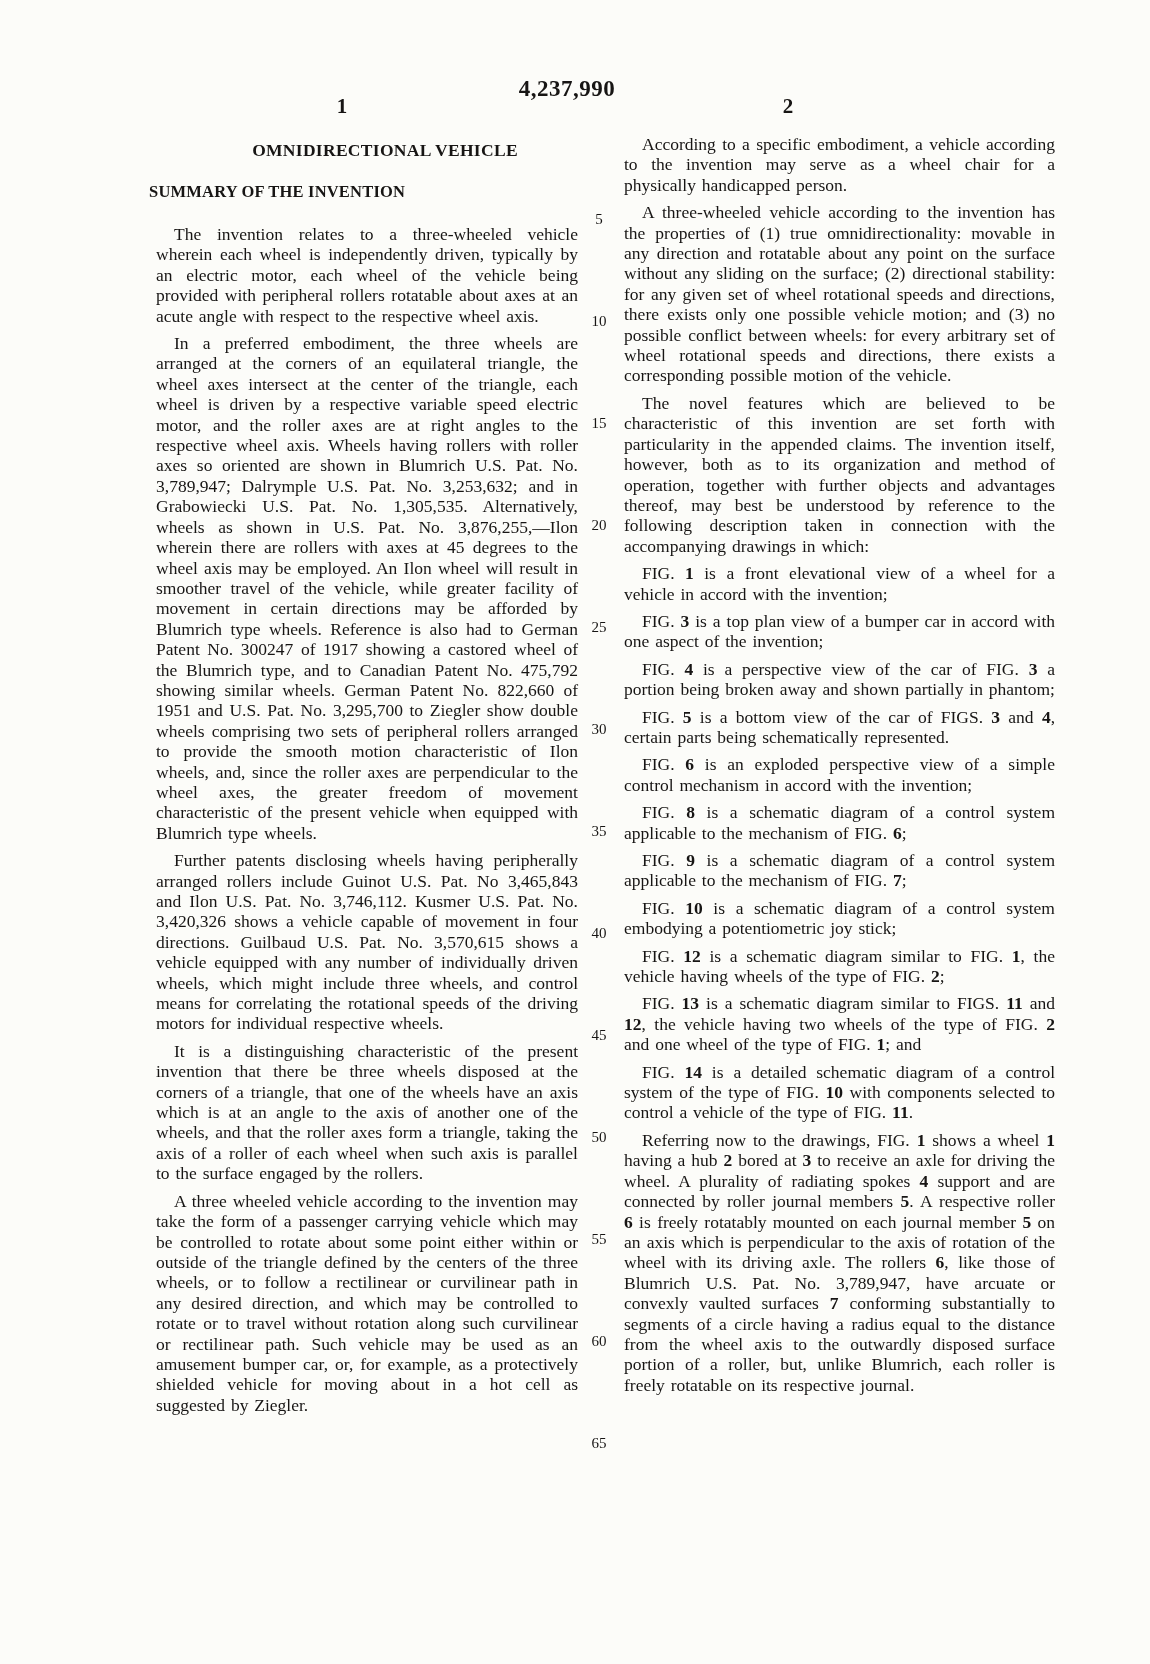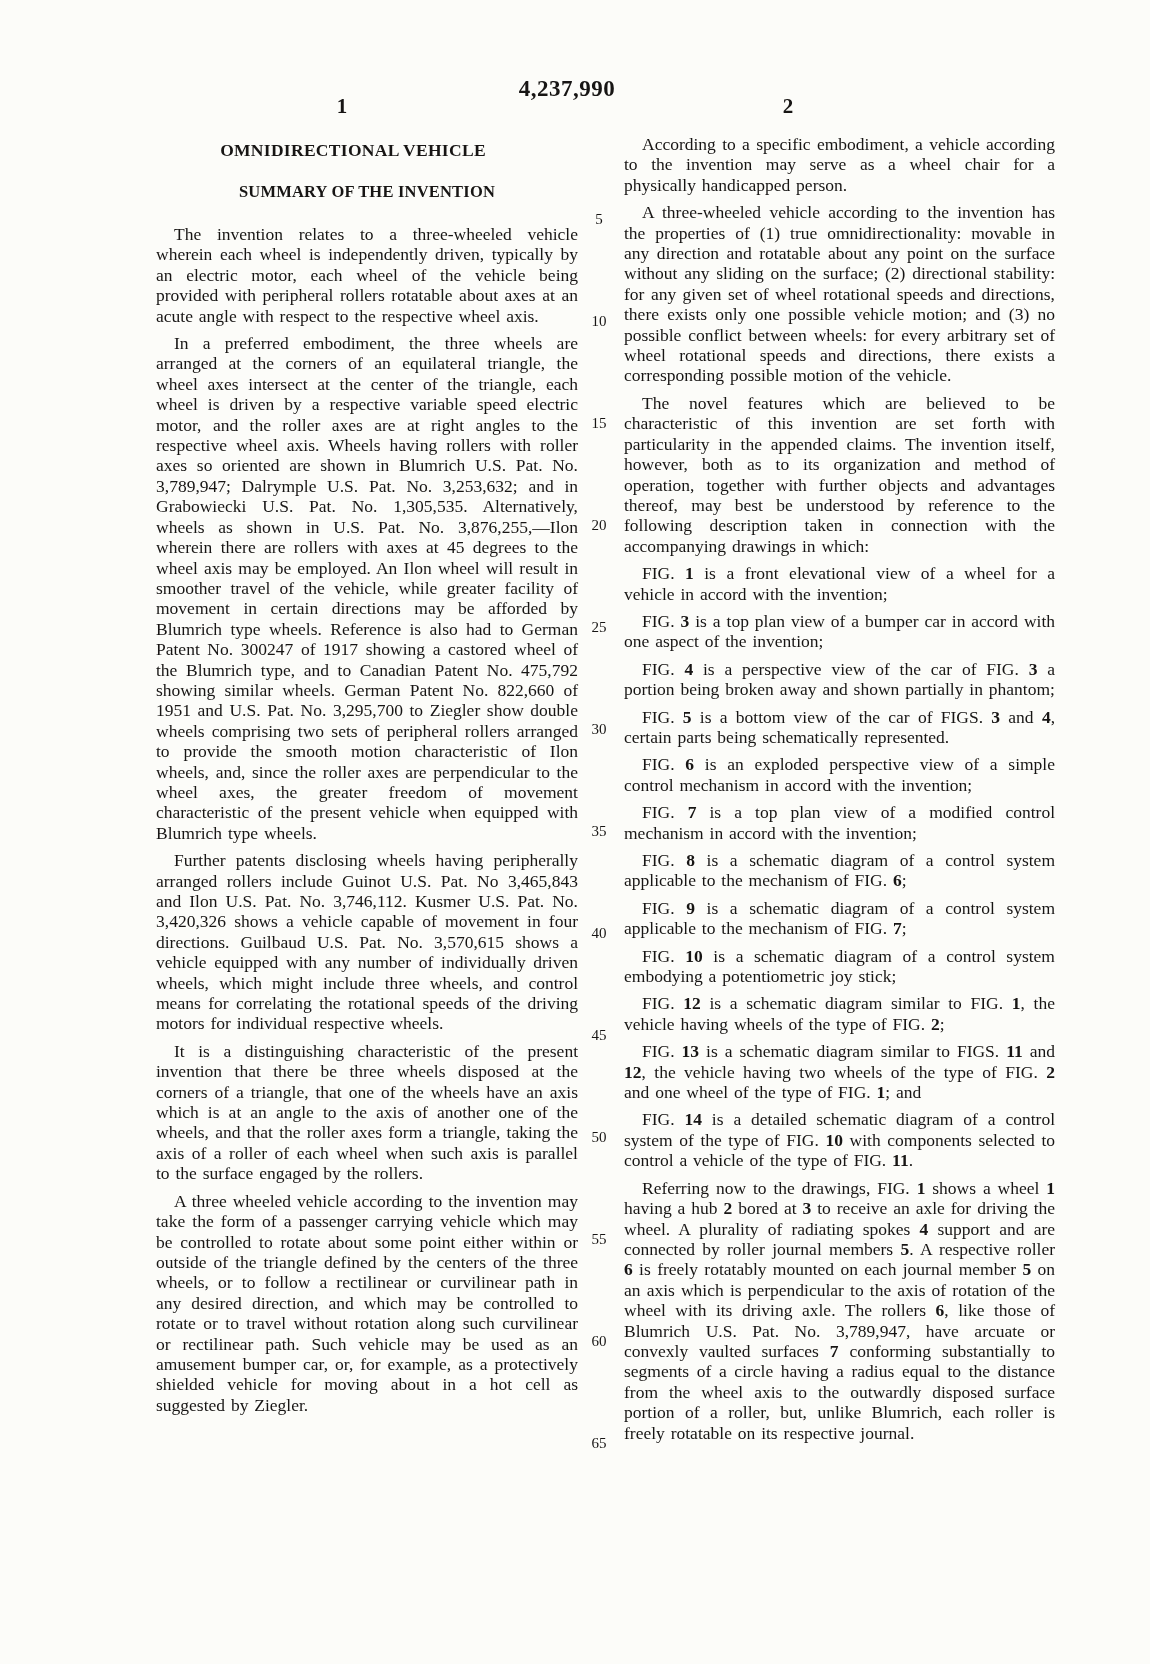--- a/index.html
+++ b/index.html
@@ -25,30 +25,29 @@
     top:94px;
     width:30px;
     text-align:center;
     font-size:21px;
     font-weight:bold;
   }
   .col-numeral.left  { left:327px; }
   .col-numeral.right { left:773px; }
   .doc-title {
     position:absolute;
-    left:135px; top:140px; width:436px;
+    left:167px; top:140px; width:436px;
     text-align:center;
     font-size:17.5px;
     font-weight:bold;
     letter-spacing:0.3px;
   }
   .section-heading {
     position:absolute;
     left:149px; top:182px; width:436px;
-    text-align:center;
     font-size:16.5px;
     font-weight:bold;
     letter-spacing:0.2px;
   }
   .col-body {
     position:absolute;
     font-size:17.5px;
     line-height:20.4px;
     text-align:justify;
     word-spacing:1.5px;
@@ -89,21 +88,20 @@
 
   <div class="col-body right">
       <p class="para">According to a specific embodiment, a vehicle according to the invention may serve as a wheel chair for a physically handicapped person.</p>
       <p class="para">A three-wheeled vehicle according to the invention has the properties of (1) true omnidirectionality: movable in any direction and rotatable about any point on the surface without any sliding on the surface; (2) directional stability: for any given set of wheel rotational speeds and directions, there exists only one possible vehicle motion; and (3) no possible conflict between wheels: for every arbitrary set of wheel rotational speeds and directions, there exists a corresponding possible motion of the vehicle.</p>
       <p class="para">The novel features which are believed to be characteristic of this invention are set forth with particularity in the appended claims. The invention itself, however, both as to its organization and method of operation, together with further objects and advantages thereof, may best be understood by reference to the following description taken in connection with the accompanying drawings in which:</p>
       <p class="para">FIG. <b>1</b> is a front elevational view of a wheel for a vehicle in accord with the invention;</p>
       <p class="para">FIG. <b>3</b> is a top plan view of a bumper car in accord with one aspect of the invention;</p>
       <p class="para">FIG. <b>4</b> is a perspective view of the car of FIG. <b>3</b> a portion being broken away and shown partially in phantom;</p>
       <p class="para">FIG. <b>5</b> is a bottom view of the car of FIGS. <b>3</b> and <b>4</b>, certain parts being schematically represented.</p>
       <p class="para">FIG. <b>6</b> is an exploded perspective view of a simple control mechanism in accord with the invention;</p>
-      <p class="para">FIG. <b>7</b> is a top plan view of a modified control mechanism in accord with the invention;</p>
       <p class="para">FIG. <b>8</b> is a schematic diagram of a control system applicable to the mechanism of FIG. <b>6</b>;</p>
       <p class="para">FIG. <b>9</b> is a schematic diagram of a control system applicable to the mechanism of FIG. <b>7</b>;</p>
       <p class="para">FIG. <b>10</b> is a schematic diagram of a control system embodying a potentiometric joy stick;</p>
       <p class="para">FIG. <b>12</b> is a schematic diagram similar to FIG. <b>1</b>, the vehicle having wheels of the type of FIG. <b>2</b>;</p>
       <p class="para">FIG. <b>13</b> is a schematic diagram similar to FIGS. <b>11</b> and <b>12</b>, the vehicle having two wheels of the type of FIG. <b>2</b> and one wheel of the type of FIG. <b>1</b>; and</p>
       <p class="para">FIG. <b>14</b> is a detailed schematic diagram of a control system of the type of FIG. <b>10</b> with components selected to control a vehicle of the type of FIG. <b>11</b>.</p>
       <p class="para">Referring now to the drawings, FIG. <b>1</b> shows a wheel <b>1</b> having a hub <b>2</b> bored at <b>3</b> to receive an axle for driving the wheel. A plurality of radiating spokes <b>4</b> support and are connected by roller journal members <b>5</b>. A respective roller <b>6</b> is freely rotatably mounted on each journal member <b>5</b> on an axis which is perpendicular to the axis of rotation of the wheel with its driving axle. The rollers <b>6</b>, like those of Blumrich U.S. Pat. No. 3,789,947, have arcuate or convexly vaulted surfaces <b>7</b> conforming substantially to segments of a circle having a radius equal to the distance from the wheel axis to the outwardly disposed surface portion of a roller, but, unlike Blumrich, each roller is freely rotatable on its respective journal.</p>
     </div>
 
   <div class="gutter">

